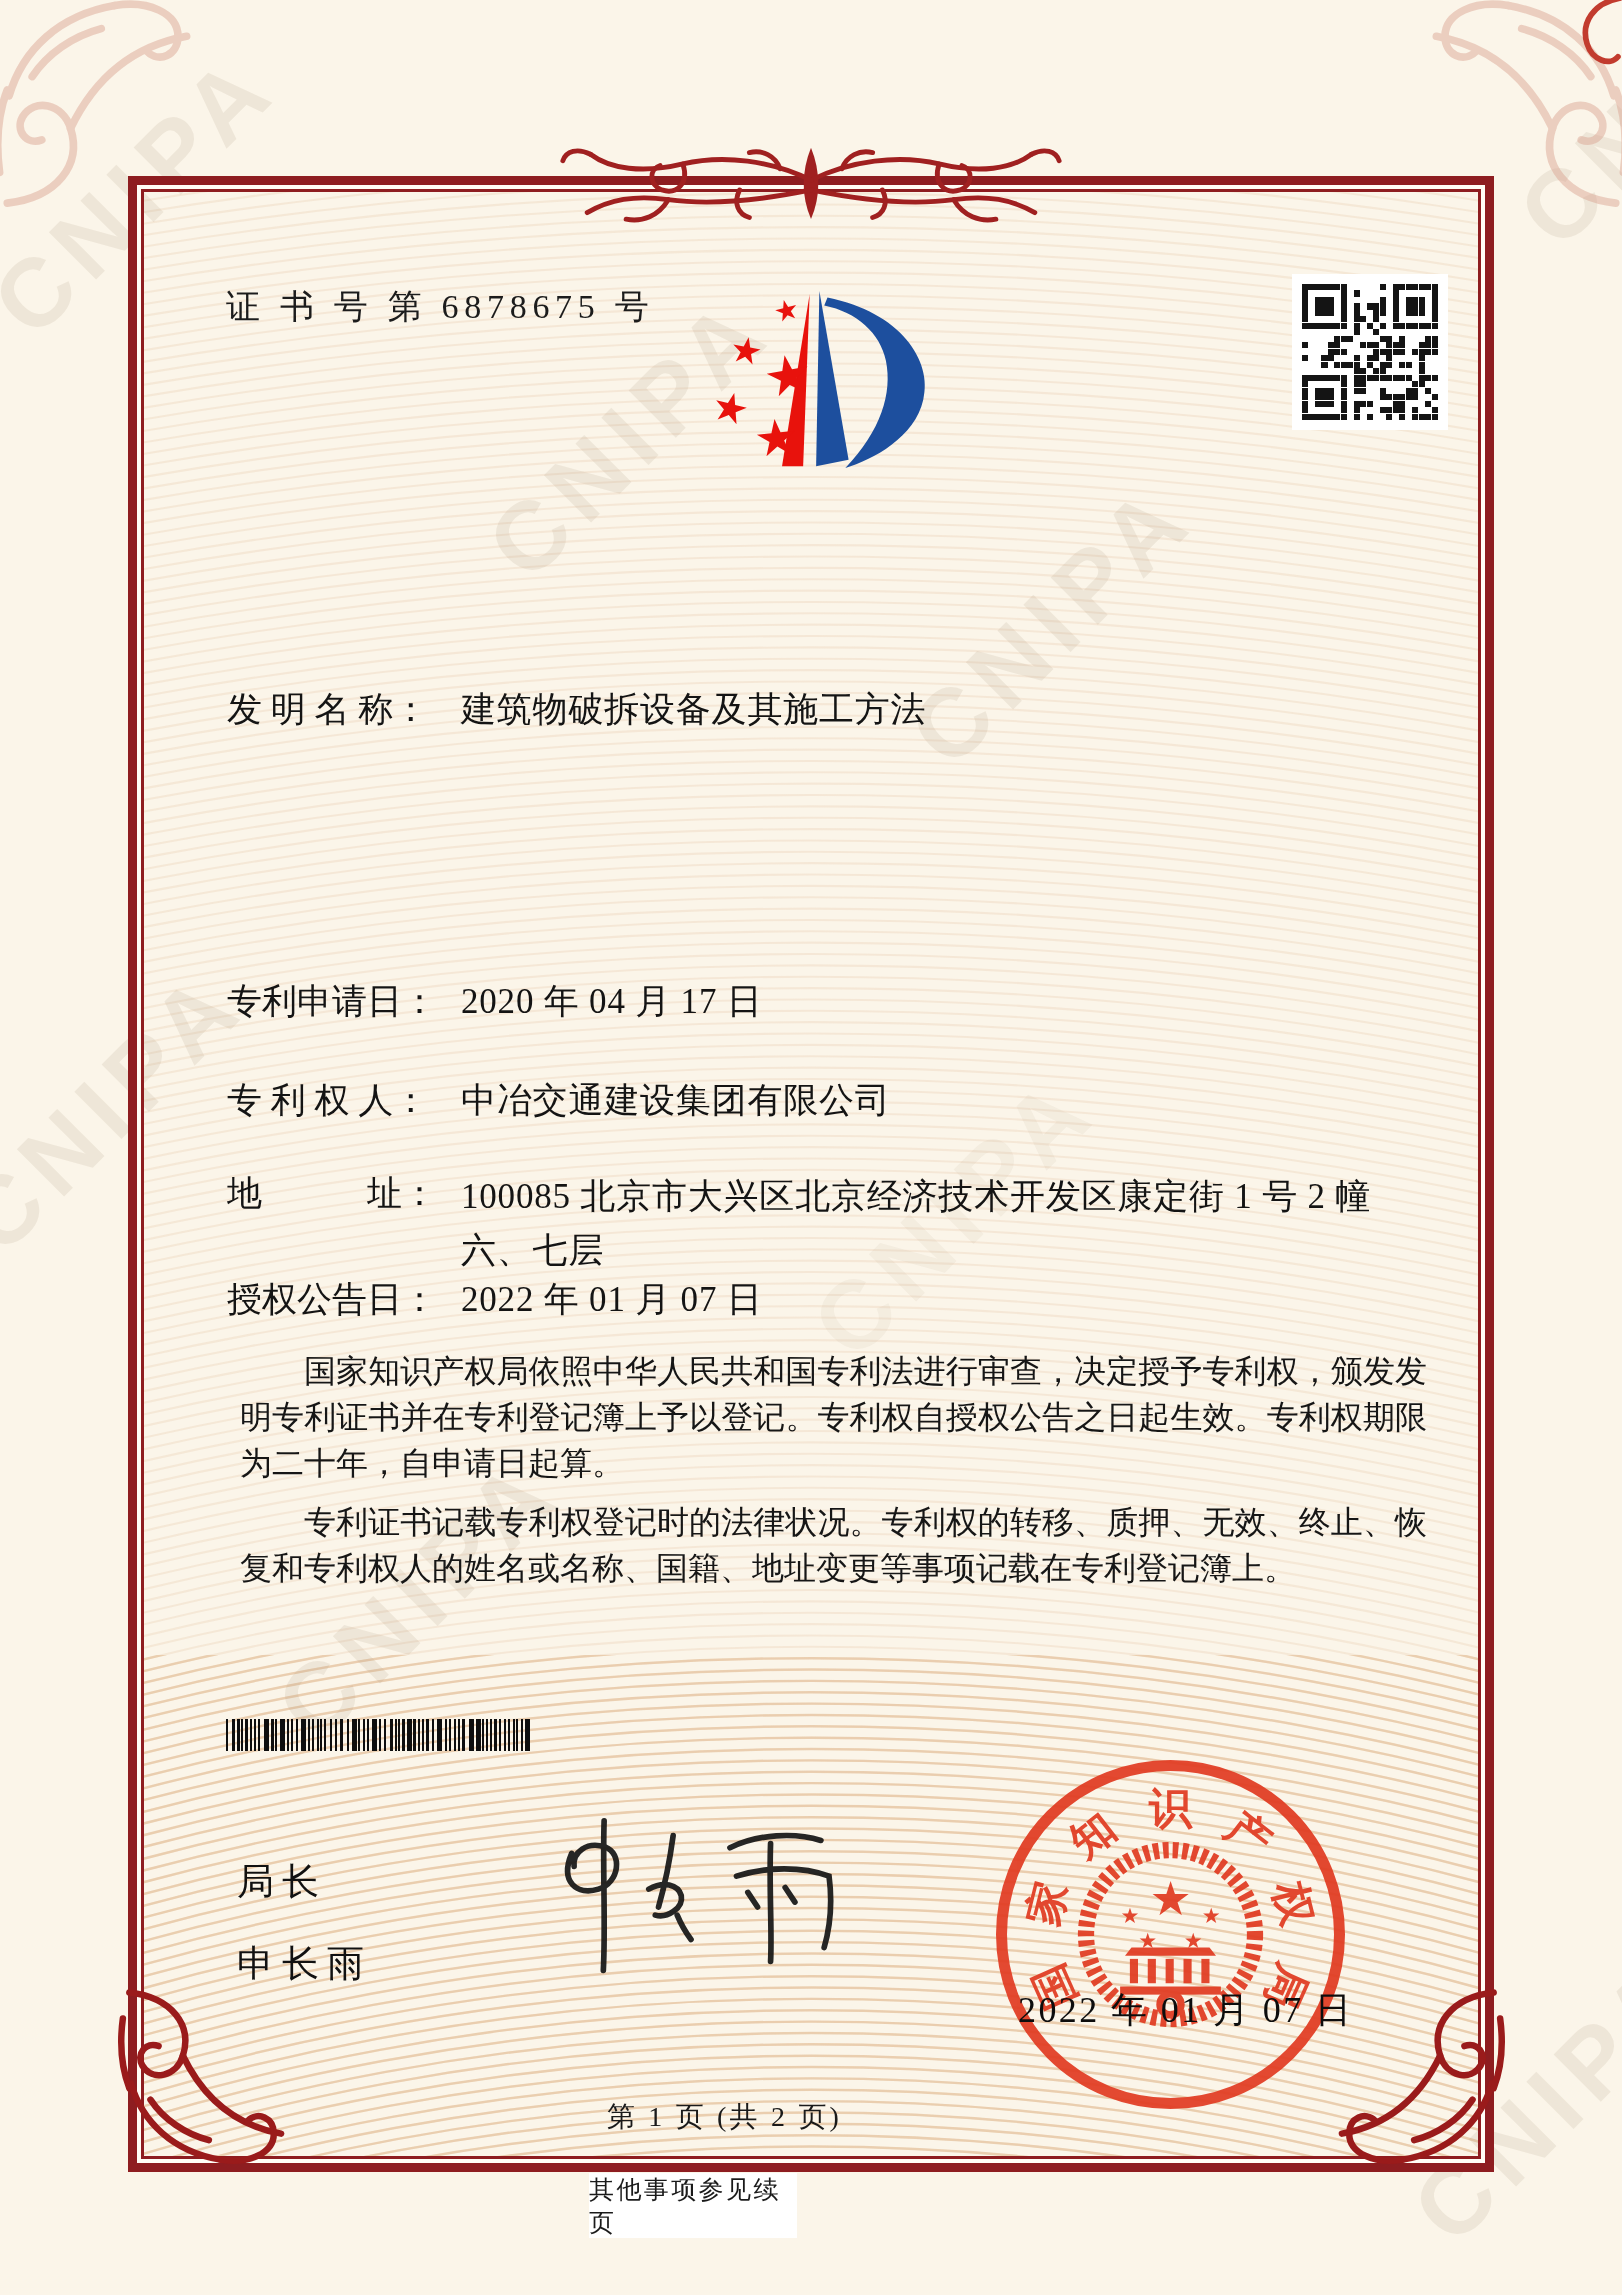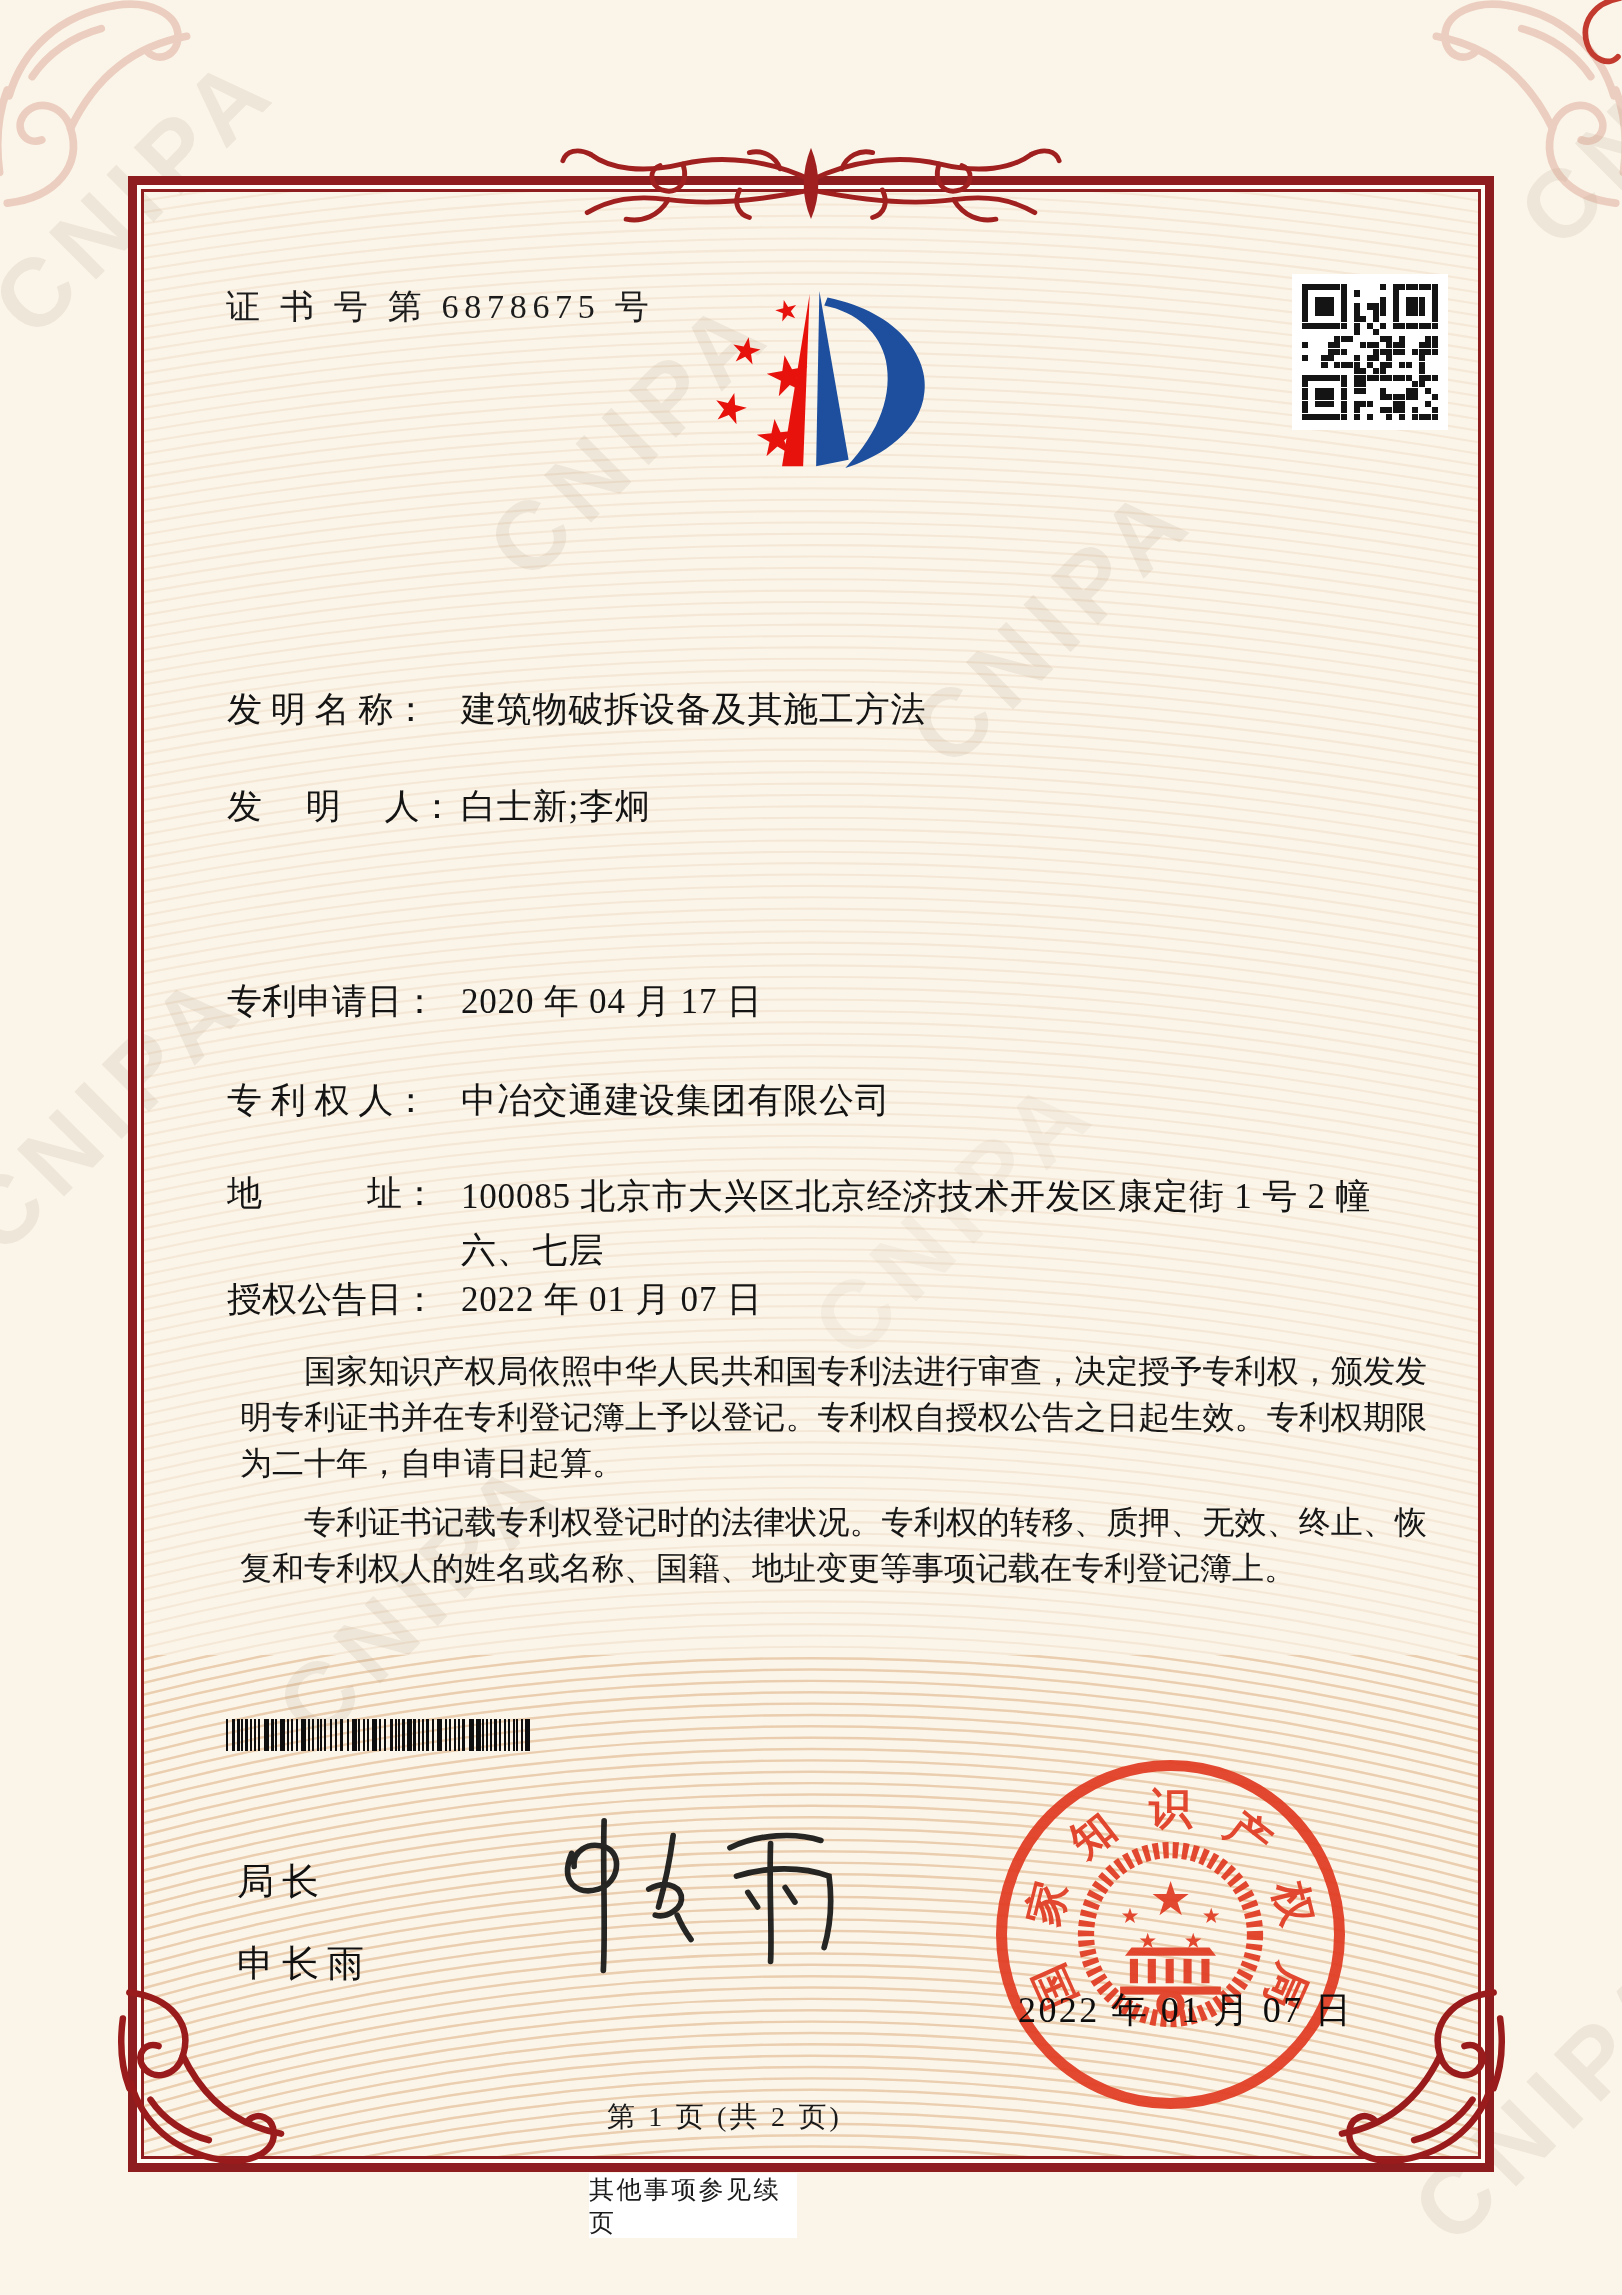--- a/index.html
+++ b/index.html
@@ -760,23 +760,20 @@
         <div class="qm" style="left: 117px; top: 130px;"></div>
         <div class="qm" style="left: 123px; top: 130px;"></div>
         <div class="qm" style="left: 130px; top: 130px;"></div>
       </div>
   </div>
 
 
   <div class="row" style="top:686px">
     <span class="lbl">发 明 名 称：</span><span class="val">建筑物破拆设备及其施工方法</span>
   </div>
-  <div class="row" style="top:783px">
-    <span class="lbl">发　 明　 人：</span><span class="val">白士新;李炯</span>
-  </div>
   <div class="row" style="top:978px">
     <span class="lbl">专利申请日：</span><span class="val">2020 年 04 月 17 日</span>
   </div>
   <div class="row" style="top:1077px">
     <span class="lbl">专 利 权 人：</span><span class="val">中冶交通建设集团有限公司</span>
   </div>
   <div class="row row-addr" style="top:1170px">
     <span class="lbl" style="vertical-align:top">地　　　址：</span><span class="val">100085 北京市大兴区北京经济技术开发区康定街 1 号 2 幢
 六、七层</span>
   </div>

